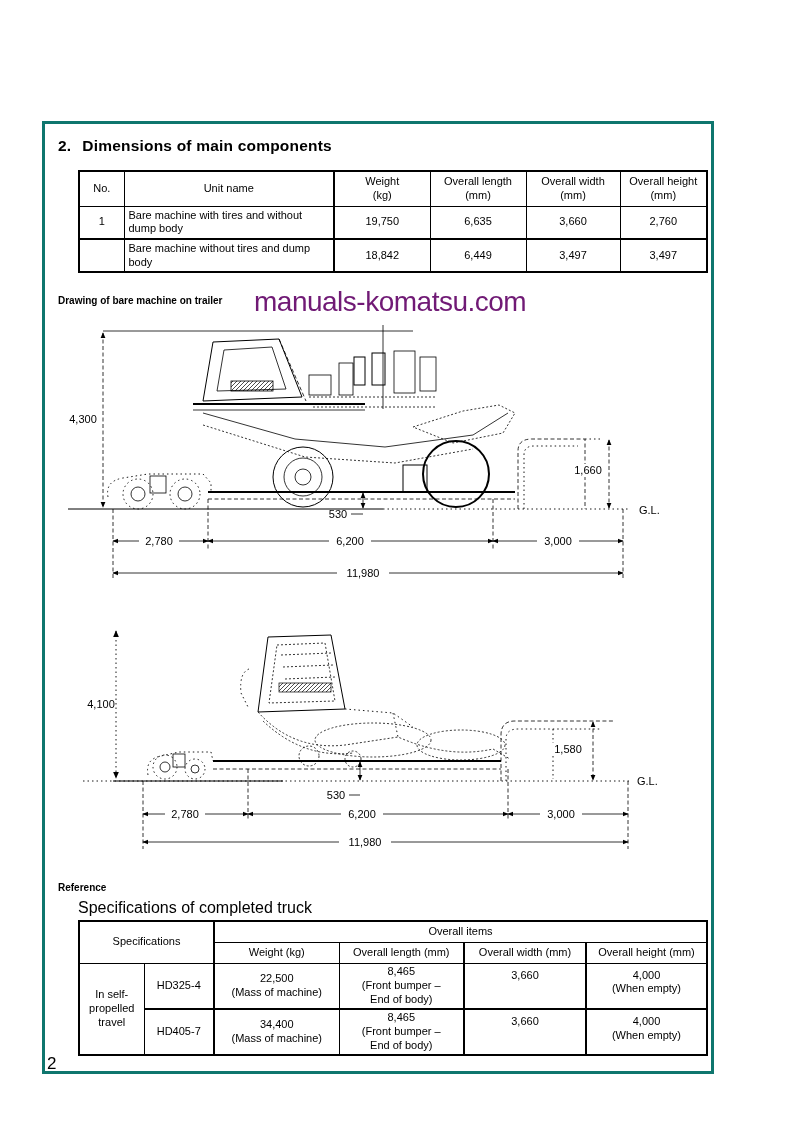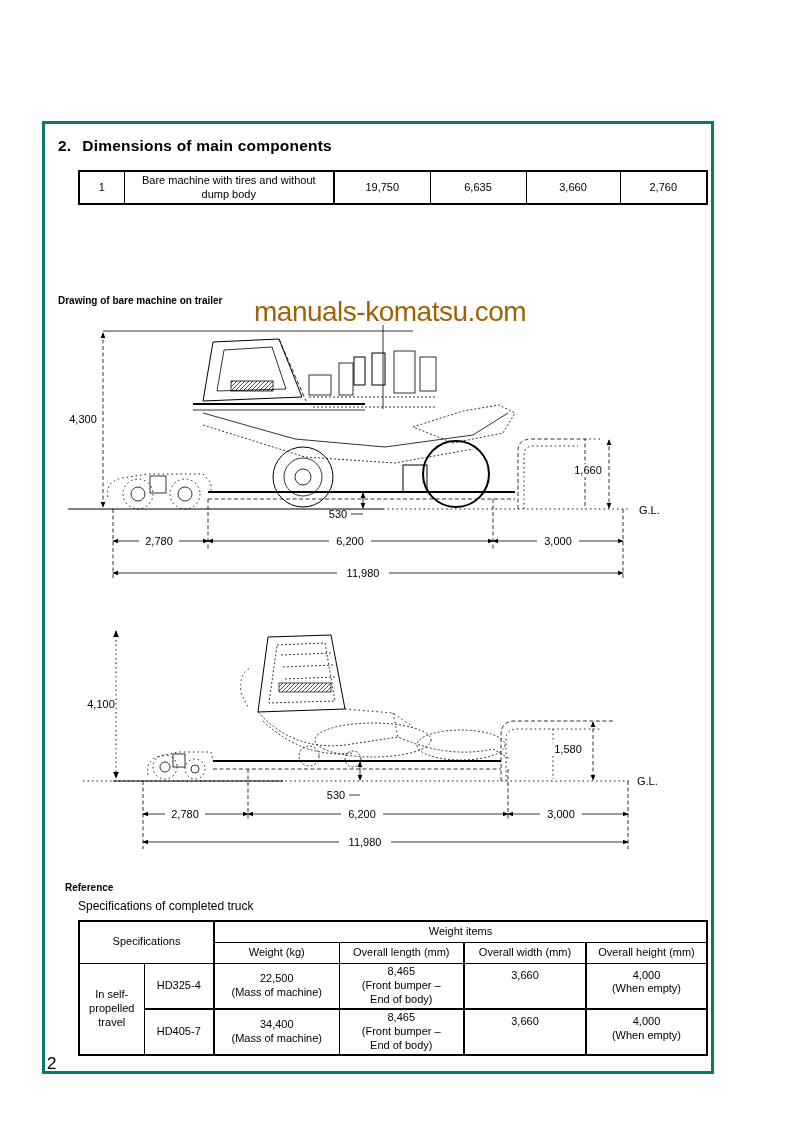--- a/index.html
+++ b/index.html
@@ -22,34 +22,34 @@
   
   table { border-collapse:collapse; position:absolute; table-layout:fixed; background:#fff; }
   th, td {
     border:1px solid #000; font-size:11px; font-weight:normal;
     text-align:center; vertical-align:middle; padding:1px 4px;
     white-space:pre-line; line-height:1.25;
   }
   table.t1 { left:33px; top:46px; width:628px; border:2px solid #000; }
   table.t1 tr.hdr { height:35px; }
   table.t1 tr.r { height:33px; }
-  table.t1 td.name { text-align:center; }
+  table.t1 td.name { text-align:left; }
   table.t1 tr.r1 td { border-bottom-width:2px; }
   table.t1 th.name, table.t1 td.name { border-right-width:2px; }
 
   table.t2 { left:33px; top:796px; width:628px; border:2px solid #000; }
   table.t2 tr.h { height:21px; }
   table.t2 tr.d { height:46px; }
   table.t2 .b2r { border-right-width:2px; }
   table.t2 tr.d1 td { border-bottom-width:2px; }
 
   .sec-heading { font-size:10px; font-weight:bold; }
-  .sub-heading { font-size:12px; }
+  .sub-heading { font-size:16px; }
   .watermark {
-    left:209px; top:172px; font-size:28px; color:#a16207;
+    left:209px; top:162px; font-size:28px; color:#701a75;
     letter-spacing:-0.5px; white-space:nowrap;
   }
   .page-number { position:absolute; left:47px; top:1054px; font-size:17px; }
 
   svg text { font-family:"Liberation Sans", sans-serif; font-size:11px; fill:#000; }
   svg .ln  { stroke:#000; stroke-width:1; fill:none; }
   svg .thin{ stroke:#000; stroke-width:.8; fill:none; }
   svg .thk { stroke:#000; stroke-width:2; fill:none; }
   svg .dsh { stroke:#000; stroke-width:.8; fill:none; stroke-dasharray:4 2.5; }
   svg .dot { stroke:#000; stroke-width:.9; fill:none; stroke-dasharray:1.5 3; }
@@ -69,28 +69,49 @@
   <table class="t1">
     <colgroup>
         <col style="width:45px">
         <col style="width:210px">
         <col style="width:96px">
         <col style="width:96px">
         <col style="width:94px">
         <col style="width:87px">
       </colgroup>
     <tbody>
+        <tr class="hdr">
+      <th>No.</th>
+      <th class="name">Unit name</th>
+      <th>Weight
+(kg)</th>
+      <th>Overall length
+(mm)</th>
+      <th>Overall width
+(mm)</th>
+      <th>Overall height
+(mm)</th>
+    </tr>
     <tr class="r r1">
       <td>1</td>
       <td class="name">Bare machine with tires and without
 dump body</td>
       <td>19,750</td>
       <td>6,635</td>
       <td>3,660</td>
       <td>2,760</td>
+    </tr>
+    <tr class="r">
+      <td></td>
+      <td class="name">Bare machine without tires and dump
+body</td>
+      <td>18,842</td>
+      <td>6,449</td>
+      <td>3,497</td>
+      <td>3,497</td>
     </tr>
   </tbody>
     </table>
 
   <div class="abs sec-heading" style="left:13px; top:171px;">Drawing of bare machine on trailer</div>
   <div class="abs watermark">manuals-komatsu.com</div>
 
   <svg class="abs" style="left:8px; top:193px;" width="620" height="272" viewBox="0 0 620 272">
     <defs>
       <marker id="ar1" viewBox="0 0 10 10" refX="8.5" refY="5" markerWidth="8" markerHeight="8" orient="auto-start-reverse">
@@ -237,36 +258,36 @@
     <text class="lbl" x="309" y="209">6,200</text>
     <line class="thin" x1="455" y1="205" x2="575" y2="205" marker-start="url(#ar2)" marker-end="url(#ar2)"></line>
     <rect class="wbg" x="487" y="198" width="42" height="13"></rect>
     <text class="lbl" x="508" y="209">3,000</text>
 
     <line class="thin" x1="90" y1="233" x2="575" y2="233" marker-start="url(#ar2)" marker-end="url(#ar2)"></line>
     <rect class="wbg" x="286" y="226" width="52" height="13"></rect>
     <text class="lbl" x="312" y="237">11,980</text>
   </svg>
 
-  <div class="abs sec-heading" style="left:20px; top:758px;">Reference</div>
+  <div class="abs sec-heading" style="left:13px; top:758px;">Reference</div>
   <div class="abs sub-heading" style="left:33px; top:775px;">Specifications of completed truck</div>
 
   <table class="t2">
     <colgroup>
         <col style="width:65px">
         <col style="width:70px">
         <col style="width:125px">
         <col style="width:125px">
         <col style="width:122px">
         <col style="width:121px">
       </colgroup>
     <tbody>
         <tr class="h">
       <th colspan="2" rowspan="2" class="b2r">Specifications</th>
-      <th colspan="4">Weight items</th>
+      <th colspan="4">Overall items</th>
     </tr>
     <tr class="h">
       <th>Weight (kg)</th>
       <th class="b2r">Overall length (mm)</th>
       <th class="b2r">Overall width (mm)</th>
       <th>Overall height (mm)</th>
     </tr>
     <tr class="d d1">
       <td rowspan="2" style="border-bottom-width:1px;">In self-
 propelled

